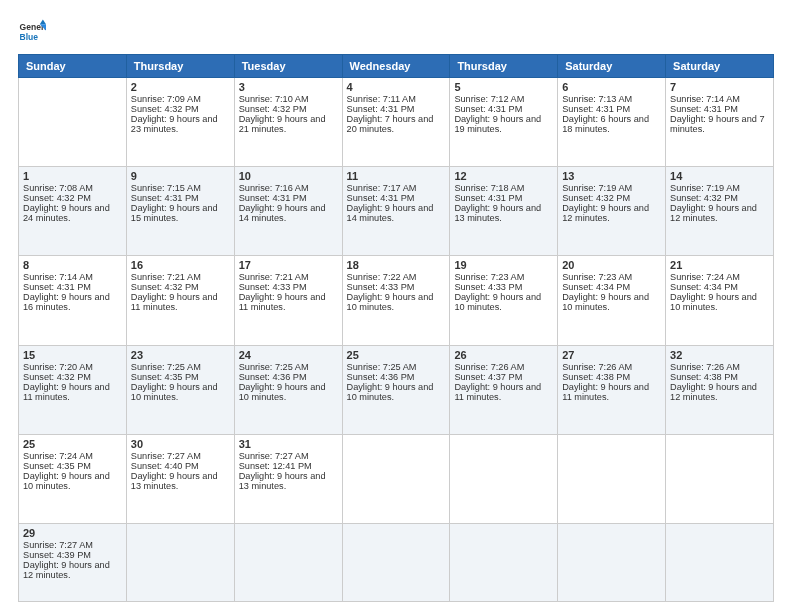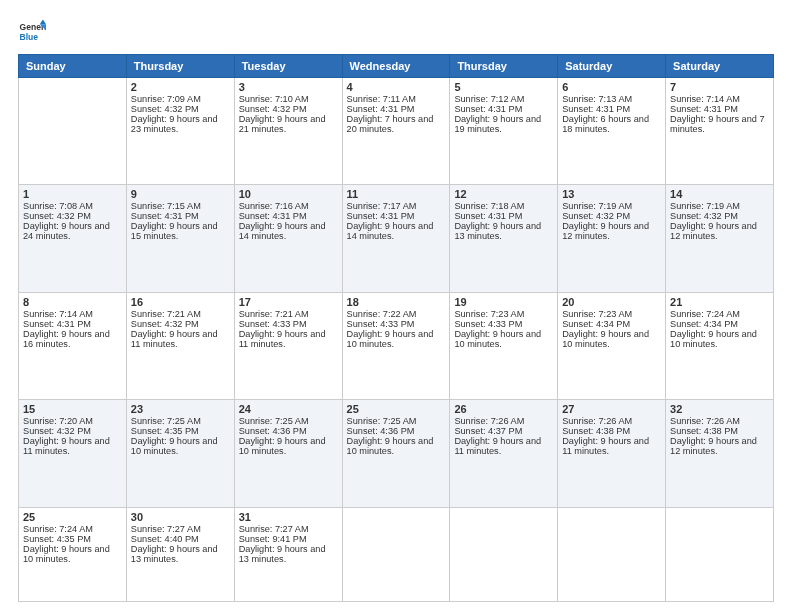--- a/index.html
+++ b/index.html
@@ -297,23 +297,37 @@
         </td>
           <td>
           <span class="day-num">30</span>
           <span>Sunrise: 7:27 AM</span><br>
           <span>Sunset: 4:40 PM</span><br>
           <span>Daylight: 9 hours and 13 minutes.</span>
         </td>
           <td>
           <span class="day-num">31</span>
           <span>Sunrise: 7:27 AM</span><br>
-          <span>Sunset: 9:41 PM</span><br>
+          <span>Sunset: 12:41 PM</span><br>
           <span>Daylight: 9 hours and 13 minutes.</span>
         </td>
+          <td class="cell-empty"></td>
+          <td class="cell-empty"></td>
+          <td class="cell-empty"></td>
+          <td class="cell-empty"></td>
+        </tr>
+        <tr class="row-shaded">
+          <td>
+          <span class="day-num">29</span>
+          <span>Sunrise: 7:27 AM</span><br>
+          <span>Sunset: 4:39 PM</span><br>
+          <span>Daylight: 9 hours and 12 minutes.</span>
+        </td>
+          <td class="cell-empty"></td>
+          <td class="cell-empty"></td>
           <td class="cell-empty"></td>
           <td class="cell-empty"></td>
           <td class="cell-empty"></td>
           <td class="cell-empty"></td>
         </tr>
       </tbody>
   </table>
 </div>
 
 </body></html>

